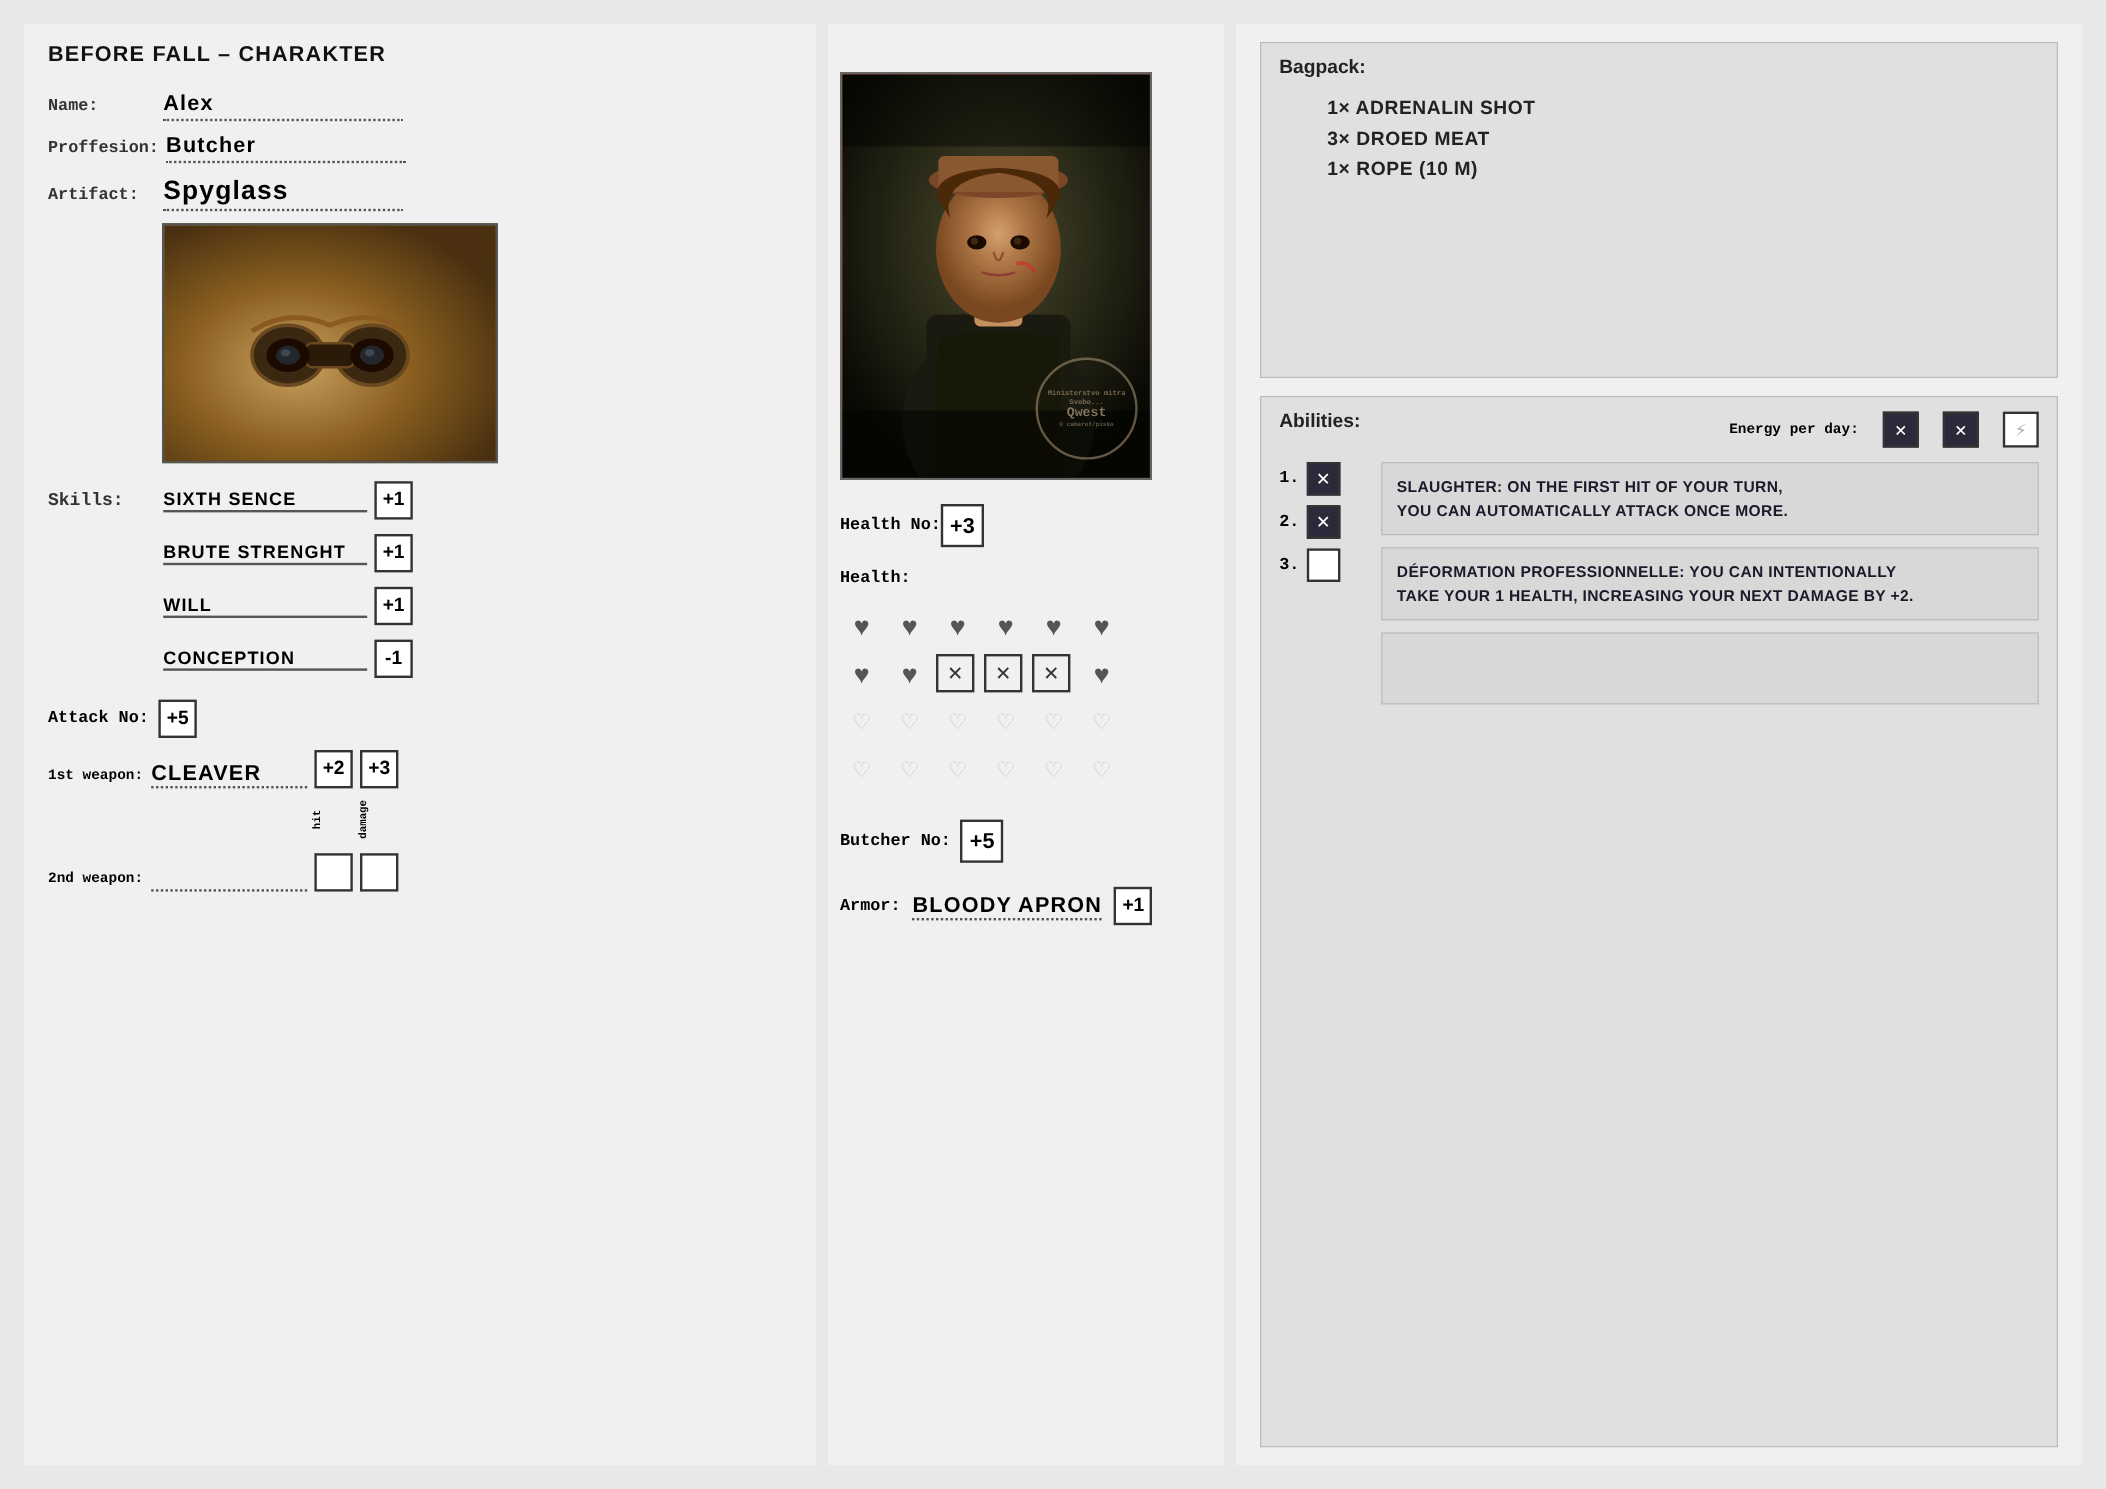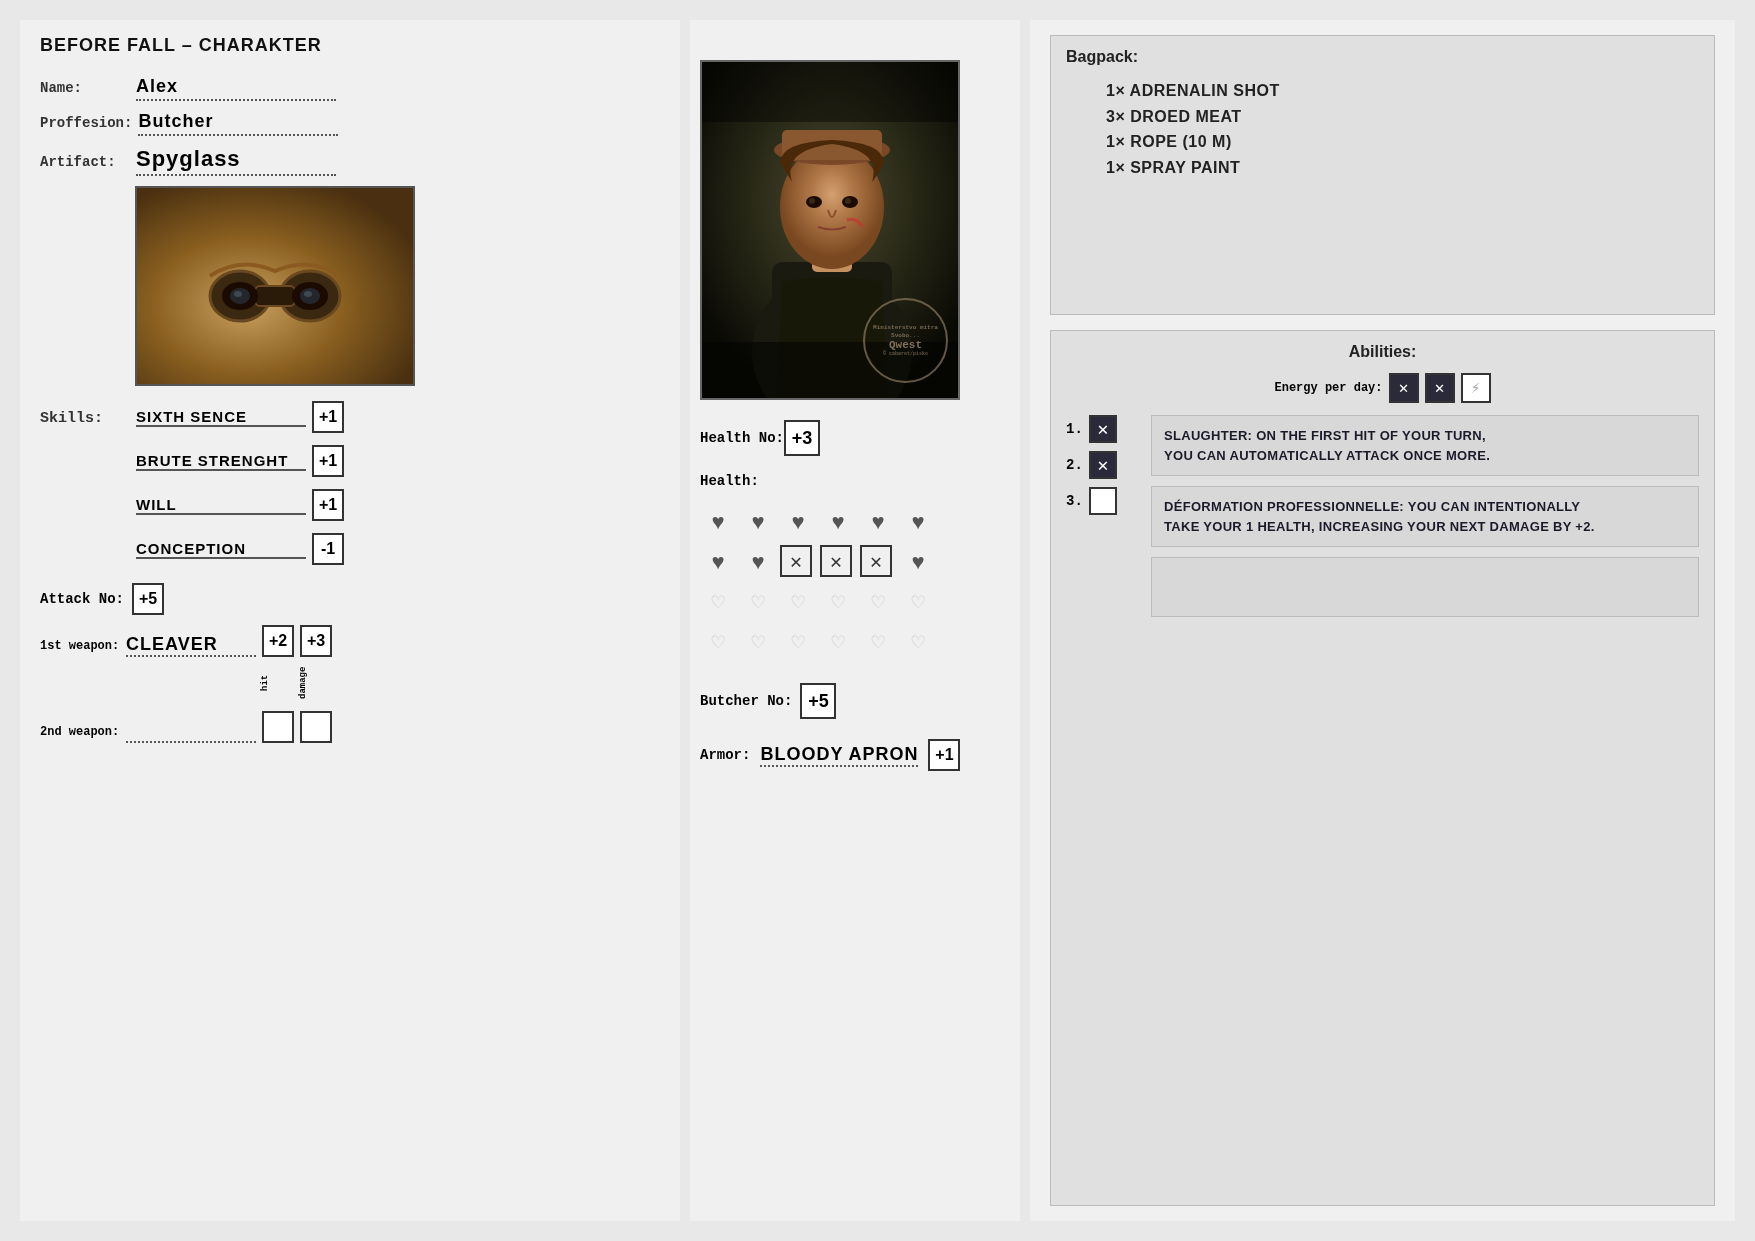--- a/index.html
+++ b/index.html
@@ -302,27 +302,26 @@
       border: 1px solid #bbb;
       padding: 12px 15px;
       flex: 1;
     }
 
     .abilities-header {
       display: flex;
       align-items: center;
       justify-content: space-between;
       margin-bottom: 12px;
-      flex-direction: column;
     }
 
     .energy-per-day {
       display: flex;
       align-items: center;
-      gap: 6px;
+      gap: 20px;
       font-size: 12px;
       font-weight: bold;
     }
 
     .energy-box {
       width: 30px;
       height: 30px;
       border: 2px solid #333;
       background: white;
       display: flex;
@@ -620,21 +619,20 @@
   </div>
 
   <div class="right-panel">
 
     <div class="bagpack-section">
       <div class="section-title">Bagpack:</div>
       <div style="padding-left:40px;">
         <div class="bagpack-item">1× Adrenalin Shot</div>
         <div class="bagpack-item">3× Droed Meat</div>
         <div class="bagpack-item">1× Rope (10 m)</div>
-        <div class="bagpack-item">1× Spray Paint</div>
       </div>
     </div>
 
     <div class="abilities-section">
       <div class="abilities-header">
         <div class="section-title">Abilities:</div>
         <div class="energy-per-day">
           <span style="font-size:12px;font-weight:bold;">Energy per day:</span>
           <div class="energy-box filled">✕</div>
           <div class="energy-box filled">✕</div>

